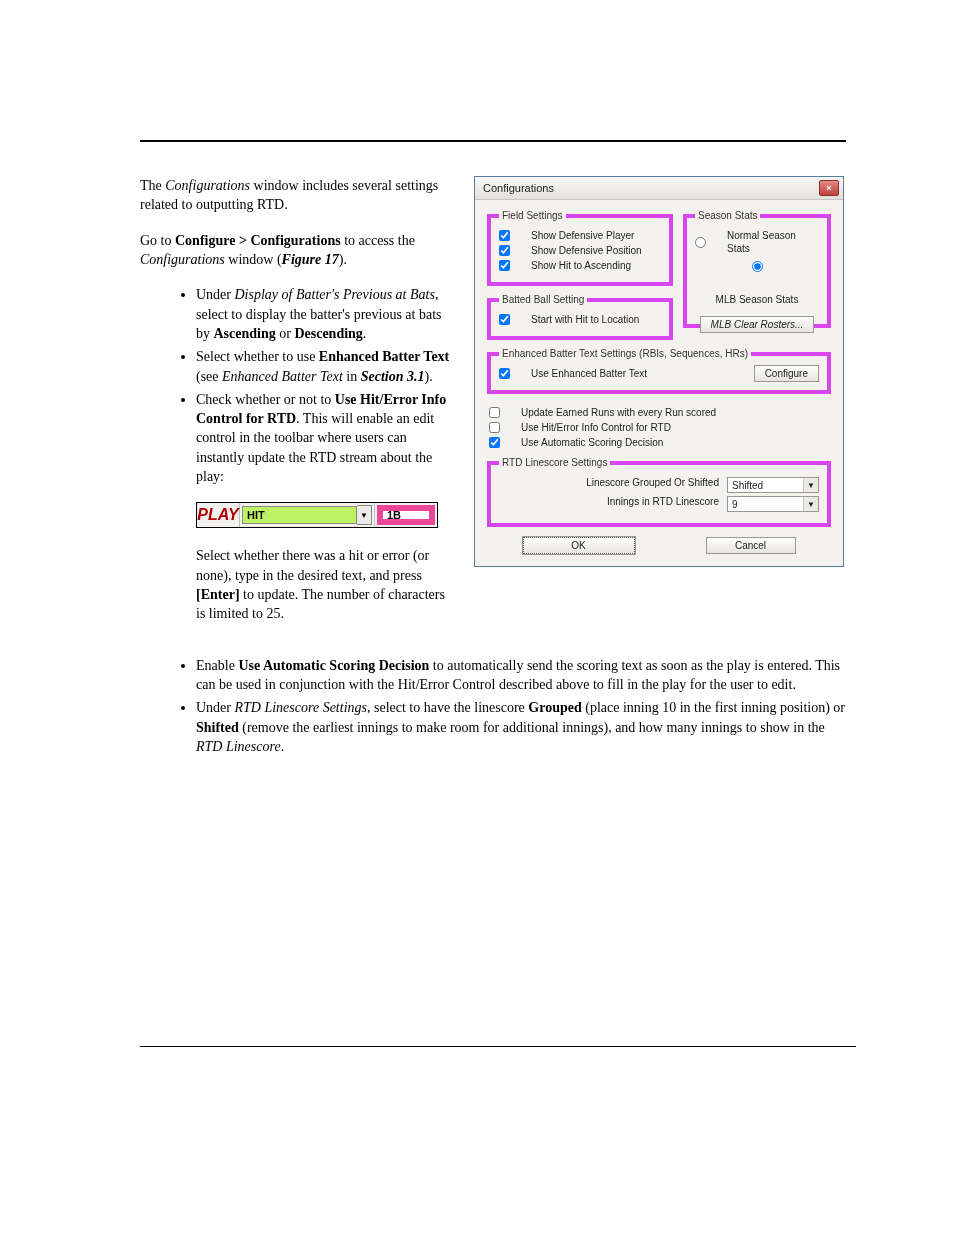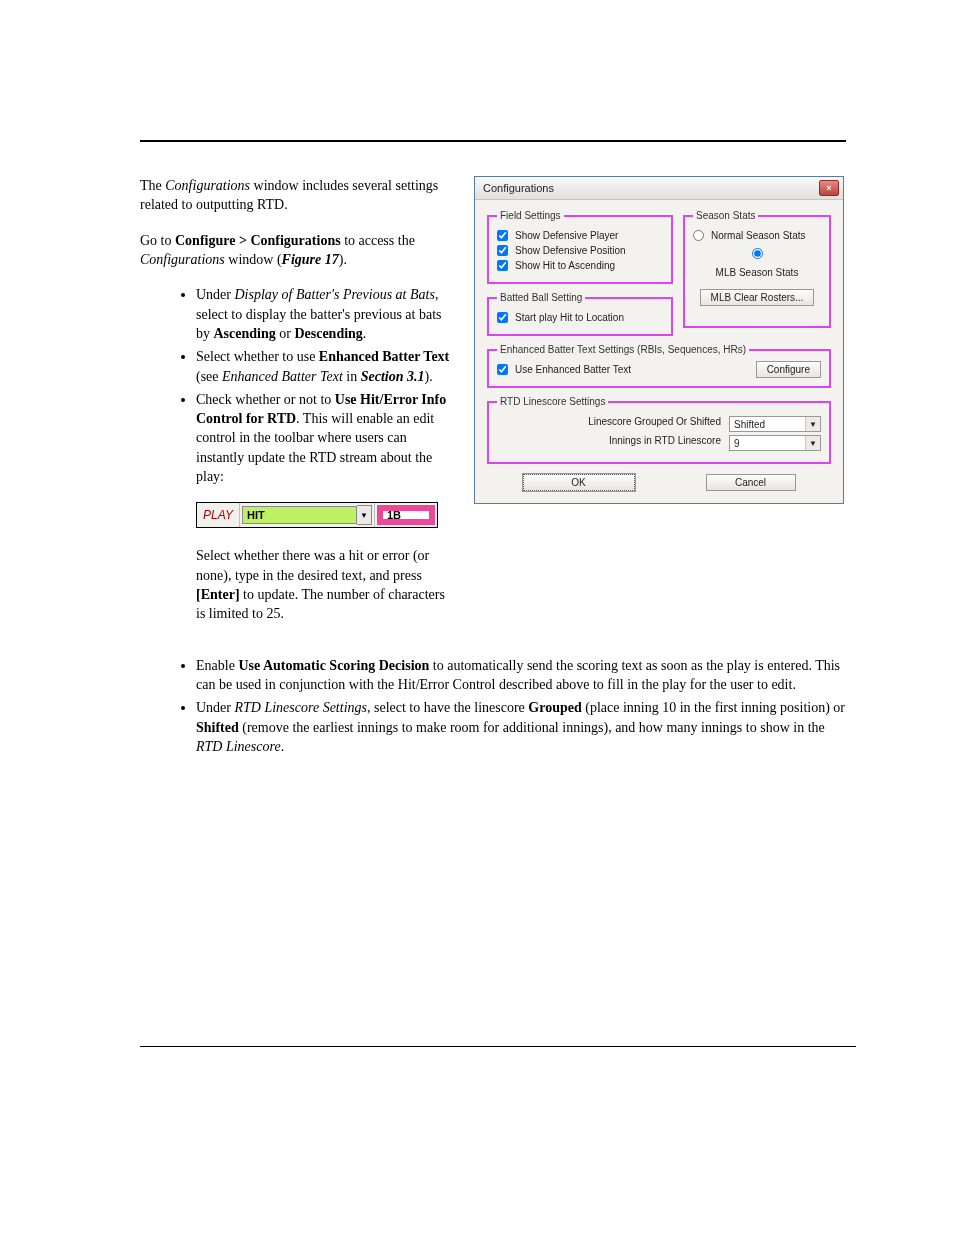--- a/index.html
+++ b/index.html
@@ -61,23 +61,23 @@
     font-family: Arial, sans-serif;
     background: #f2f1ee;
   }
   .play-btn {
     display: flex;
     align-items: center;
     justify-content: center;
     width: 42px;
     border-right: 1px solid #c0c0c0;
     color: #b00000;
-    font-size: 12px;
+    font-size: 16px;
     font-style: italic;
-    font-weight: normal;
+    font-weight: bold;
   }
   .hit-combo {
     display: flex;
     align-items: center;
     flex: 1;
     border-right: 1px solid #c0c0c0;
     position: relative;
   }
   .hit-combo-input {
     flex: 1;
@@ -147,54 +147,54 @@
     font-weight: bold;
   }
   .cfg-body {
     padding: 10px 12px 12px 12px;
   }
   .fs-row {
     display: flex;
     gap: 10px;
   }
   fieldset {
-    border: 2px solid #d946ef;
+    border: 4px solid #d946ef;
     margin: 0 0 8px 0;
     padding: 6px 8px 8px 8px;
   }
   legend {
     padding: 0 3px;
     font-size: 10px;
     color: #333;
   }
   .fs-left { flex: 1 1 0; }
   .fs-right { flex: 0 0 148px; }
   .chk, .rad {
     display: flex;
     align-items: center;
-    gap: 7px;
+    gap: 21px;
     margin: 2px 0;
     line-height: 1.3;
   }
   .chk input, .rad input {
     margin: 0;
     width: 11px;
     height: 11px;
   }
   .btn {
     display: inline-block;
     border: 1px solid #9a9894;
     background: linear-gradient(#fdfdfc, #e7e5e1);
     padding: 2px 10px;
     font-size: 10px;
     text-align: center;
     min-width: 54px;
     box-sizing: border-box;
   }
-  .btn-wide { min-width: 100px; }
+  .btn-wide { min-width: 100px; font-style: italic; }
   .mlb-btn-wrap {
     text-align: center;
     margin-top: 10px;
   }
   .enh-row {
     display: flex;
     align-items: center;
     justify-content: space-between;
   }
   .rtd-row {
@@ -313,21 +313,21 @@
                   </label>
                 <label class="chk">
                     <input type="checkbox" checked="" style="">
                     <span>Show Hit to Ascending</span>
                   </label>
               </fieldset>
               <fieldset>
                 <legend>Batted Ball Setting</legend>
                 <label class="chk">
                     <input type="checkbox" checked="" style="">
-                    <span>Start play Hit to Location</span>
+                    <span>Start with Hit to Location</span>
                   </label>
               </fieldset>
             </div>
             <div class="fs-right">
               <fieldset style="height:118px;box-sizing:border-box;">
                 <legend>Season Stats</legend>
                 <label class="rad">
                     <input type="radio" name="ss" style="">
                     <span>Normal Season Stats</span>
                   </label>
@@ -347,20 +347,34 @@
             <legend>Enhanced Batter Text Settings (RBIs, Sequences, HRs)</legend>
             <div class="enh-row">
               <label class="chk">
                   <input type="checkbox" checked="" style="">
                   <span>Use Enhanced Batter Text</span>
                 </label>
               <span class="btn">Configure</span>
             </div>
           </fieldset>
 
+          <div style="padding:2px 0 6px 2px;">
+            <label class="chk">
+                <input type="checkbox" style="">
+                <span>Update Earned Runs with every Run scored</span>
+              </label>
+            <label class="chk">
+                <input type="checkbox" style="">
+                <span>Use Hit/Error Info Control for RTD</span>
+              </label>
+            <label class="chk">
+                <input type="checkbox" checked="" style="">
+                <span>Use Automatic Scoring Decision</span>
+              </label>
+          </div>
 
           <fieldset>
             <legend>RTD Linescore Settings</legend>
             <div class="rtd-row">
               <span class="lbl">Linescore Grouped Or Shifted</span>
               <div class="select">
                 <span>Shifted</span>
                 <span class="arrow">▼</span>
               </div>
             </div>

